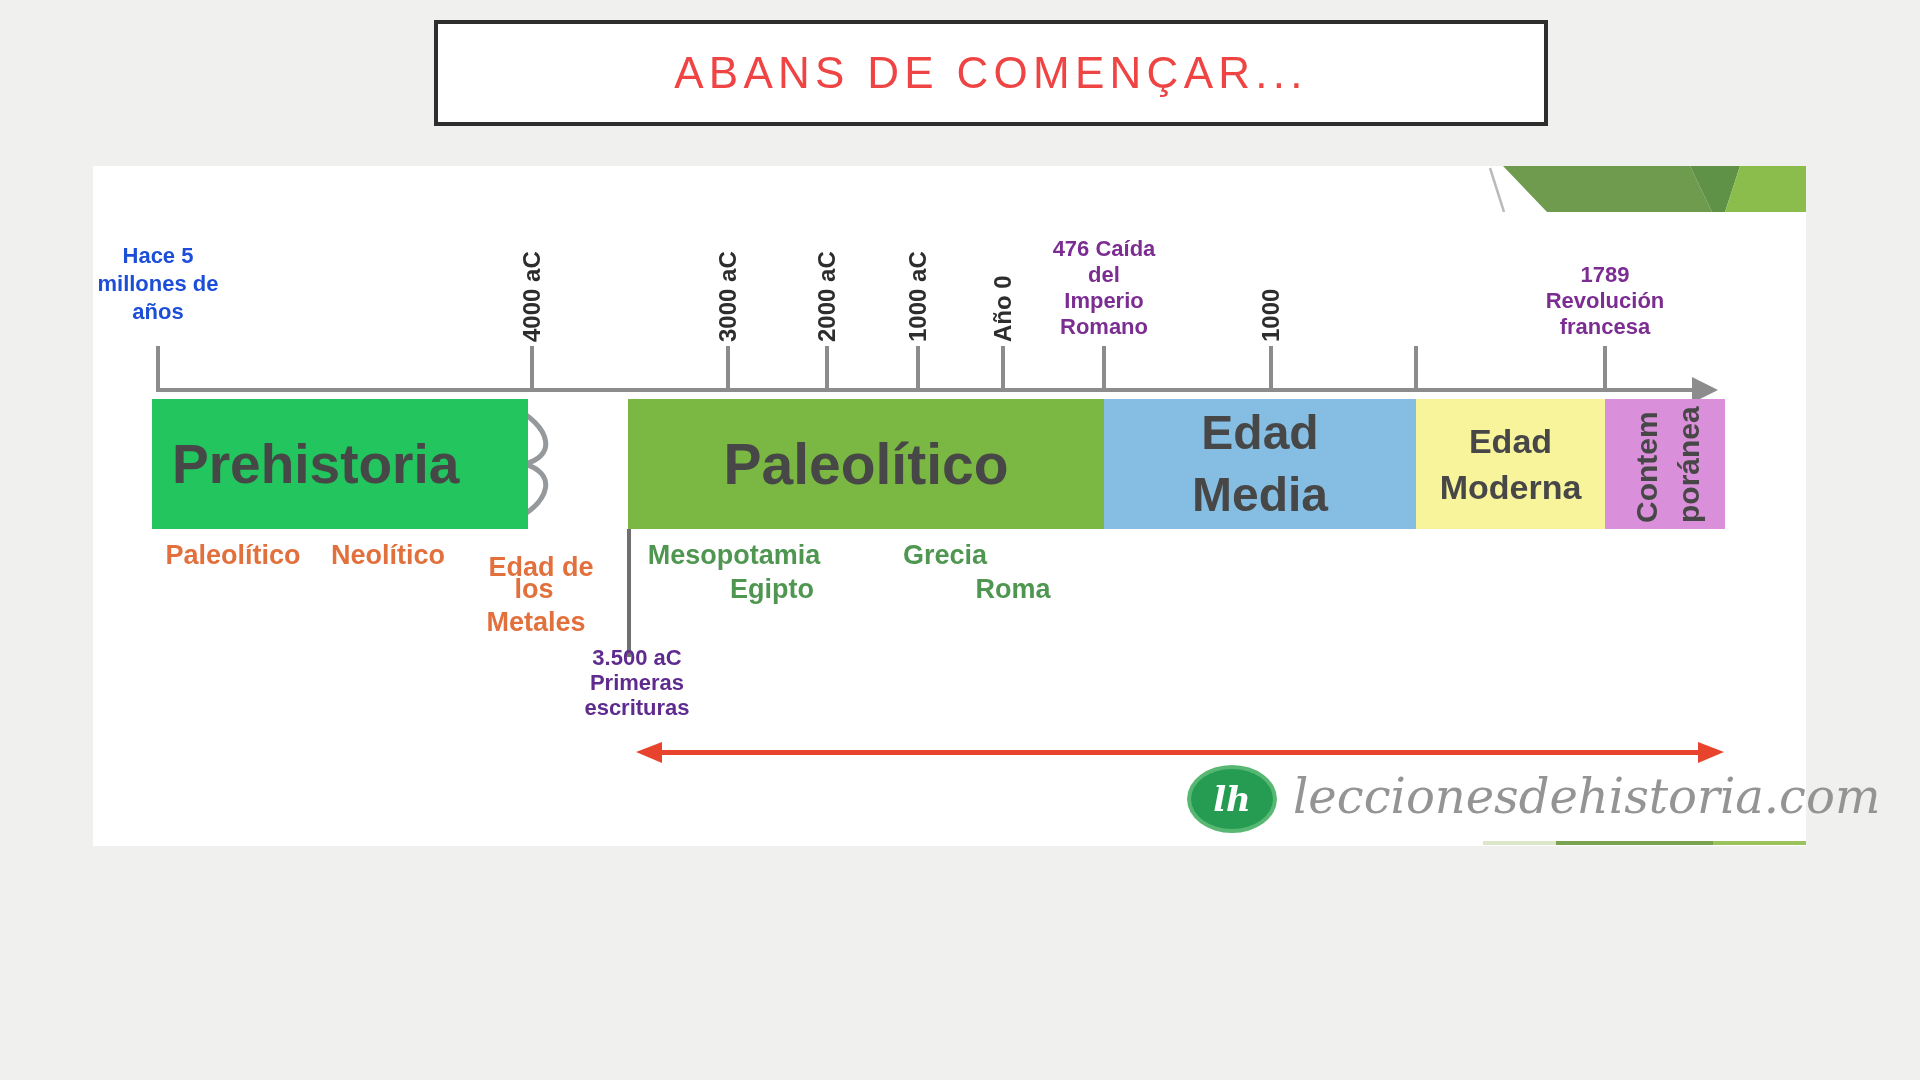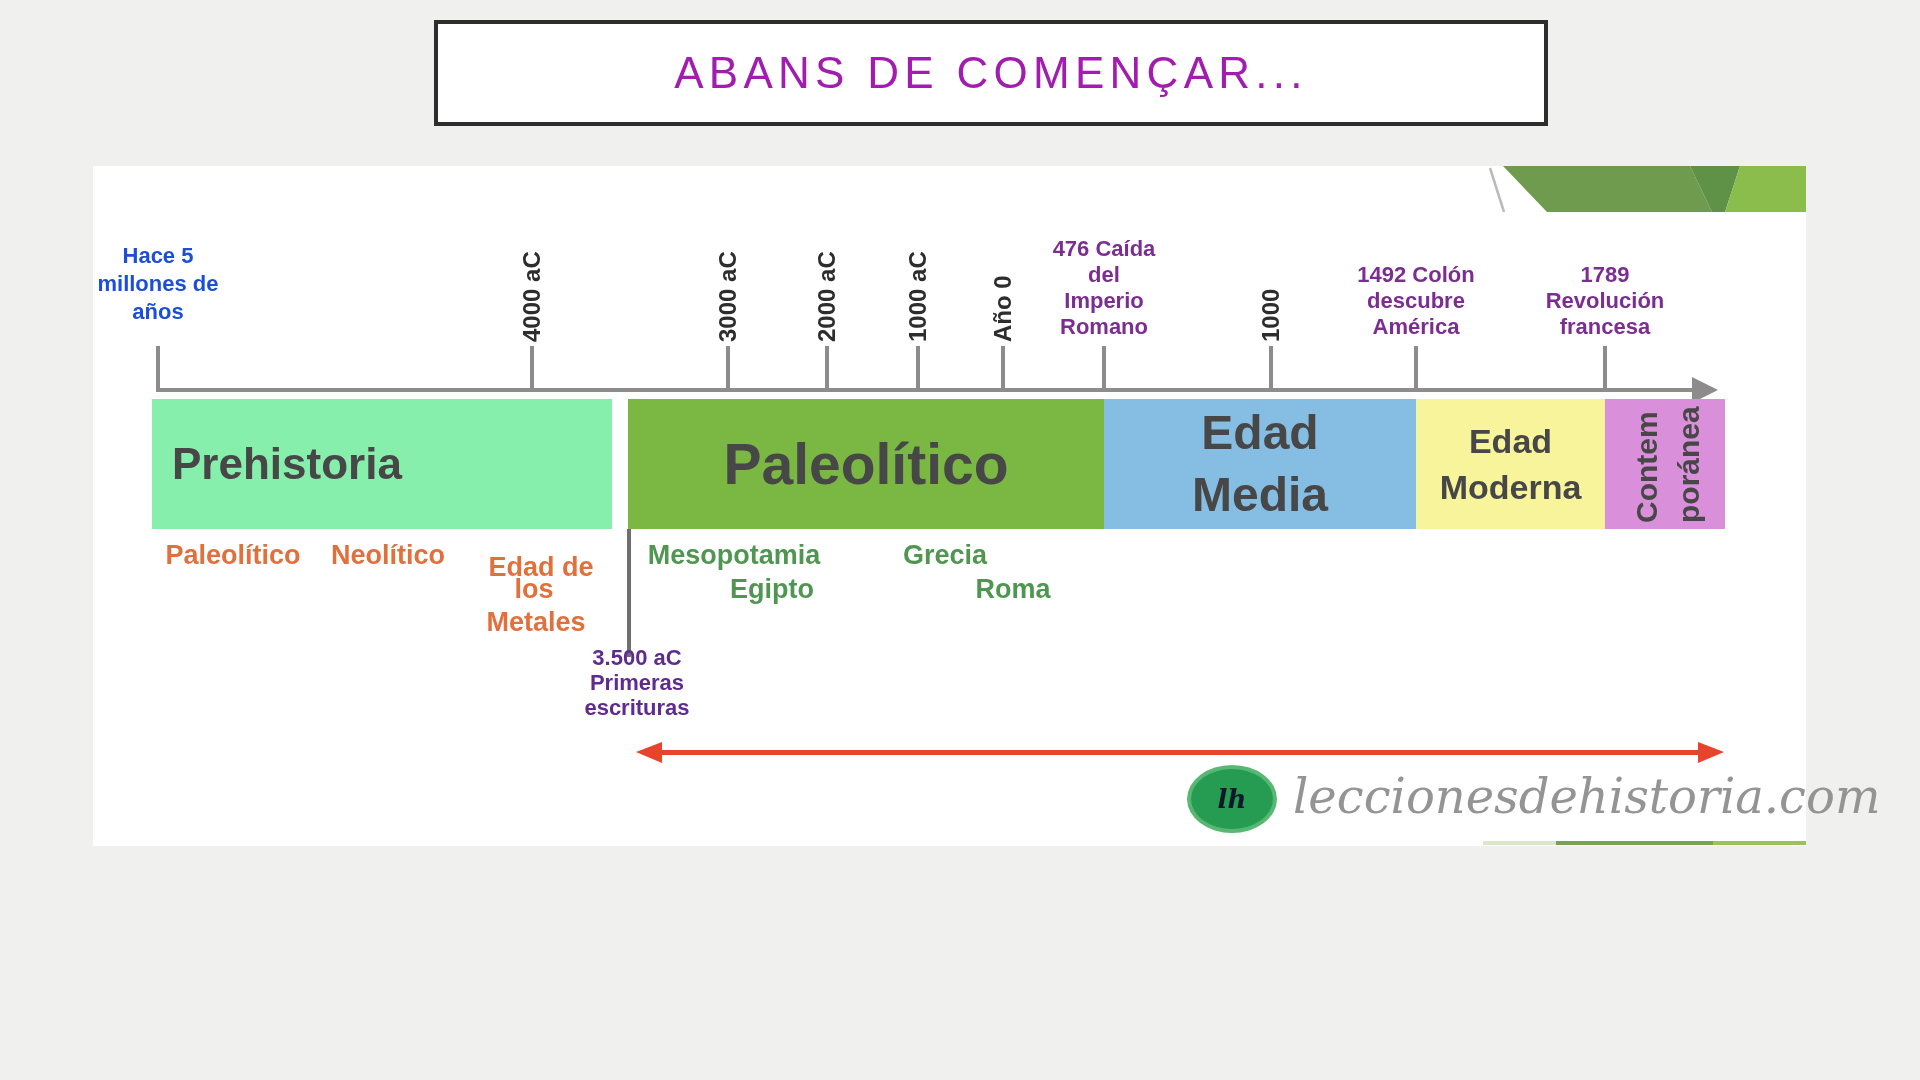--- a/index.html
+++ b/index.html
@@ -1,21 +1,21 @@
 <!DOCTYPE html>
 <html><head>
 <meta charset="utf-8">
 <style>
   html,body{margin:0;padding:0;}
   body{background:#f0f0ee;font-family:"Liberation Sans",sans-serif;}
   #slide{position:relative;width:1920px;height:1080px;background:#f0f0ee;overflow:hidden;}
 
   .title-box{position:absolute;left:434px;top:20px;width:1114px;height:106px;background:#ffffff;
     border:4px solid #2e2e2e;display:flex;align-items:center;justify-content:center;box-sizing:border-box;}
-  .title-text{font-size:44px;letter-spacing:0.12em;color:#a21caf;font-weight:400;white-space:nowrap;}
+  .title-text{font-size:44px;letter-spacing:0.12em;color:#ef4444;font-weight:400;white-space:nowrap;}
 
   .panel{position:absolute;left:93px;top:166px;width:1713px;height:680px;background:#ffffff;}
 
   .axis-line{position:absolute;left:156px;top:388px;width:1538px;height:4px;background:#8c8c8c;}
   .axis-arrow{position:absolute;left:1692px;top:377px;width:0;height:0;
     border-left:26px solid #8c8c8c;border-top:13px solid transparent;border-bottom:13px solid transparent;}
   .tick{position:absolute;top:346px;width:4px;height:44px;background:#8c8c8c;}
 
   .vtext{position:absolute;transform:rotate(-90deg);transform-origin:0 100%;white-space:nowrap;}
   .tick-label{font-size:24px;line-height:26px;font-weight:600;color:#2d2d2d;}
@@ -43,21 +43,21 @@
   .historia-label{position:absolute;left:970px;top:696px;width:400px;text-align:center;
     font-size:42px;font-weight:600;letter-spacing:3px;color:#c13527;}
   .red-line{position:absolute;left:658px;top:750px;width:1044px;height:5px;background:#e8432c;}
   .red-arrow-left{position:absolute;left:636px;top:742px;width:0;height:0;
     border-right:26px solid #e8432c;border-top:10px solid transparent;border-bottom:11px solid transparent;}
   .red-arrow-right{position:absolute;left:1698px;top:742px;width:0;height:0;
     border-left:26px solid #e8432c;border-top:10px solid transparent;border-bottom:11px solid transparent;}
 
   .logo-circle{position:absolute;left:1187px;top:765px;width:82px;height:60px;border-radius:50%;
     background:#259c52;border:4px solid #58b873;display:flex;align-items:center;justify-content:center;}
-  .logo-initials{font-family:"DejaVu Serif",serif;font-style:italic;font-weight:700;font-size:26px;color:#0f172a;}
+  .logo-initials{font-family:"DejaVu Serif",serif;font-style:italic;font-weight:700;font-size:34px;color:#ffffff;}
   .site-text{position:absolute;left:1293px;top:768px;font-family:"DejaVu Serif",serif;font-style:italic;
     font-size:48px;color:#949494;white-space:nowrap;}
 
   .footer-seg{position:absolute;top:841px;height:4px;}
 
   .svg-abs{position:absolute;}
 </style>
 </head>
 <body>
 
@@ -115,27 +115,24 @@
     <div class="vtext tick-label" style="left: 1016px; top: 316px;">Año 0</div>
     <div class="tick" style="left: 1102px;"></div>
     <div class="tick" style="left: 1269px;"></div>
     <div class="vtext tick-label" style="left: 1284px; top: 316px;">1000</div>
     <div class="tick" style="left: 1414px;"></div>
     <div class="tick" style="left: 1603px;"></div>
     <div class="event-label" style="left: 994px; top: 236px;">476 Caída
 del
 Imperio
 Romano</div>
-    <div class="event-label" style="left: 1306px; top: 262px;">1492 Colón
-descubre
-América</div>
     <div class="event-label" style="left: 1495px; top: 262px;">1789
 Revolución
 francesa</div>
-    <div class="era era-left" style="left: 152px; width: 460px; background: #86efac; font-size: 44px; line-height: 66px;">Prehistoria</div>
+    <div class="era era-left" style="left: 152px; width: 376px; background: #22c55e; font-size: 55px; line-height: 66px;">Prehistoria</div>
     <div class="era era-center" style="left: 628px; width: 476px; background: rgb(122, 184, 67); font-size: 57px; line-height: 66px;">Paleolítico</div>
     <div class="era era-center" style="left: 1104px; width: 312px; background: rgb(134, 190, 227); font-size: 48px; line-height: 62px;">Edad
 Media</div>
     <div class="era era-center" style="left: 1416px; width: 189px; background: rgb(247, 244, 156); font-size: 34px; line-height: 46px;">Edad
 Moderna</div>
     <div class="era era-vertical" style="left: 1605px; width: 120px; background: rgb(217, 143, 217); font-size: 30px; line-height: 35px;"><div class="vtext era-vline" style="left: 57px; top: 94px; font-size: 30px;">Contem</div><div class="vtext era-vline" style="left: 99px; top: 94px; font-size: 30px;">poránea</div></div>
     <div class="sub-label prehistoria" style="left: 113px; top: 540px;">Paleolítico</div>
     <div class="sub-label prehistoria" style="left: 268px; top: 540px;">Neolítico</div>
     <div class="sub-label prehistoria" style="left: 421px; top: 552px;">Edad de</div>
     <div class="sub-label prehistoria" style="left: 414px; top: 574px;">los</div>

